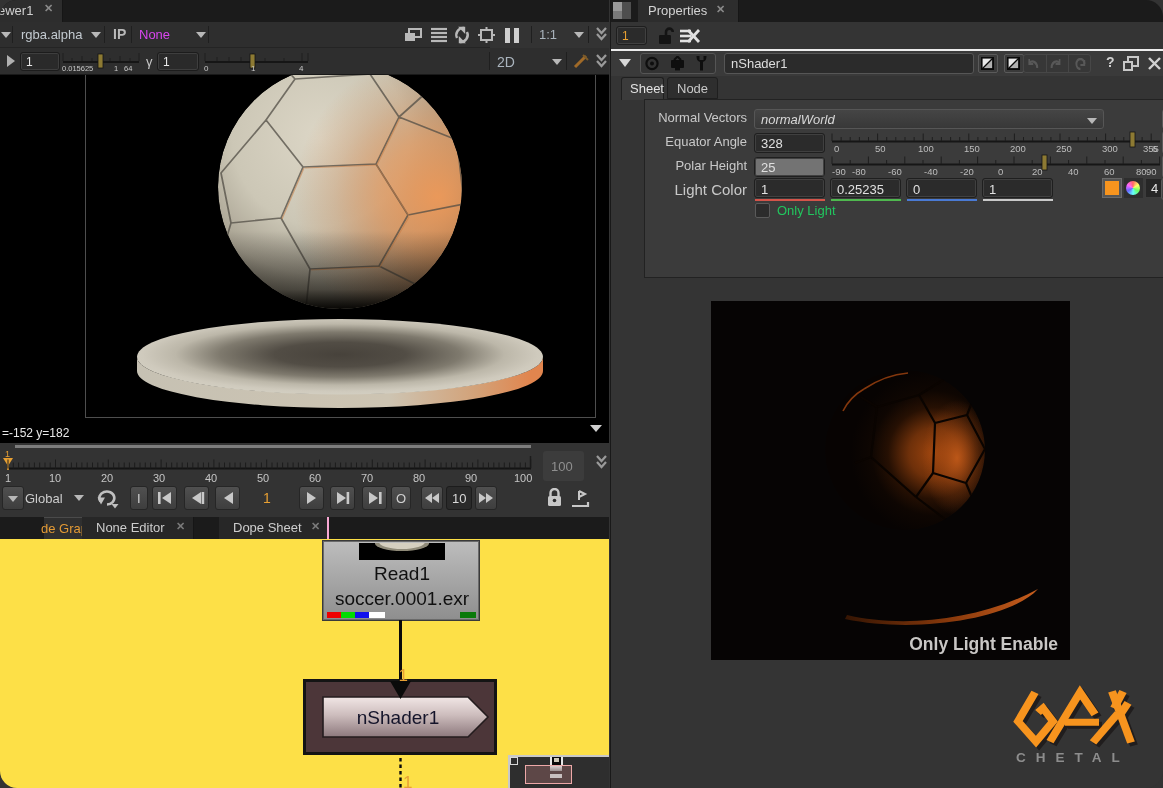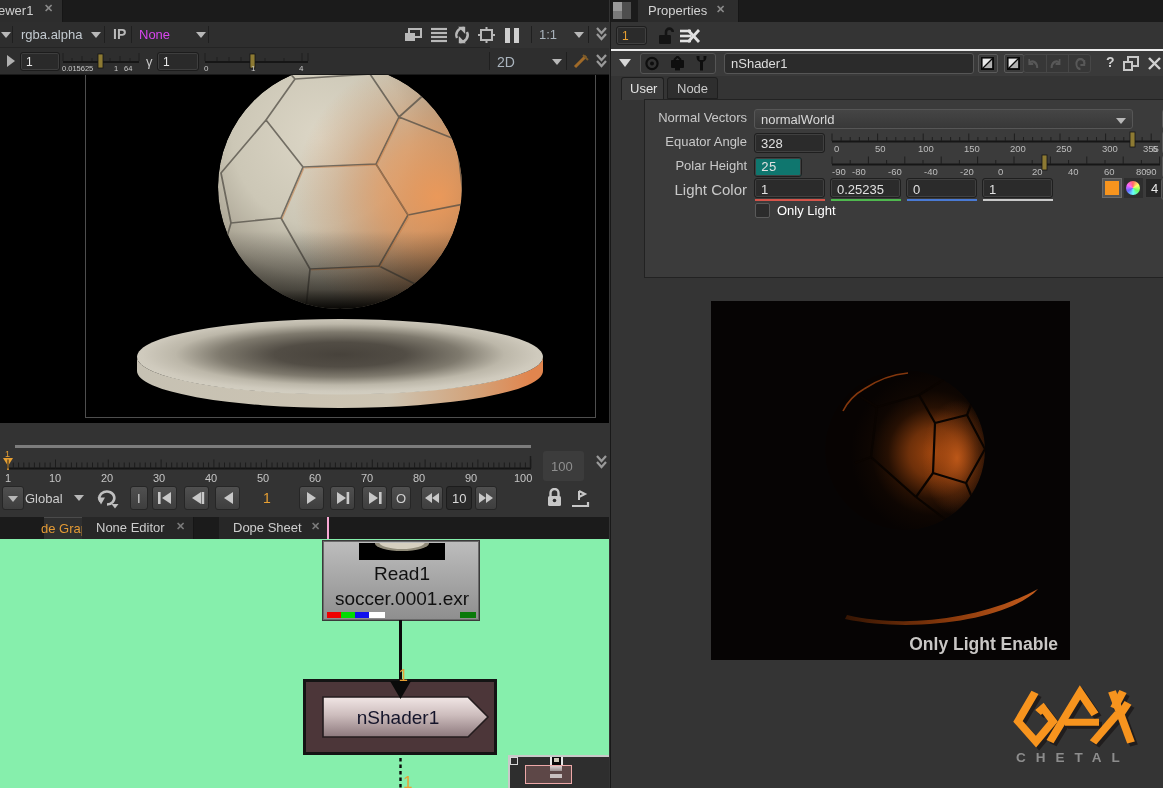--- a/index.html
+++ b/index.html
@@ -1,17 +1,17 @@
 <!DOCTYPE html>
 <html><head>
 <meta charset="utf-8">
 <style>
   * { margin:0; padding:0; box-sizing:border-box; }
   body { font-family:"Liberation Sans", sans-serif; background:#333; }
-  #root { position:relative; width:1163px; height:788px; background:#333333; overflow:hidden; }
+  #root { position:relative; width:1163px; height:788px; background:#333333; overflow:hidden;border-radius:17px; }
   .abs { position:absolute; }
   .sep { position:absolute; width:1px; background:#1f1f1f; top:4px; bottom:4px; }
   .darr { display:inline-block; width:0; height:0; border-left:5px solid transparent; border-right:5px solid transparent; border-top:6px solid #b8b8b8; }
   .tbtn { position:absolute; top:4px; width:25px; height:24px; background:linear-gradient(#505050,#3e3e3e); border:1px solid #262626; border-radius:3px; display:flex; align-items:center; justify-content:center; }
 </style>
 </head>
 <body>
 <div id="root">
 
   <div class="abs" style="left:0;top:0;width:609px;height:788px;">
@@ -191,20 +191,24 @@
               <path d="M295,4 L370,-1 M370,-1 L399,42 M399,42 L376,89 M376,89 L303,92 M303,92 L266,45 M266,45 L295,4 M376,89 L408,140 M408,140 L379,191 M379,191 L310,194 M310,194 L281,143 M281,143 L303,92 M399,42 L457,65 M457,65 L464,129 M464,129 L408,140 M221,98 L266,45 M281,143 L231,148 M231,148 L221,98 M379,191 L421,212 M421,212 L474,183 M474,183 L464,129 M421,212 L352,240 M352,240 L306,233 M306,233 L310,194 M306,233 L250,228 M250,228 L219,189 M219,189 L231,148 M295,4 L284,-8 M370,-1 L377,-13 M399,42 L428,16 M457,65 L469,56 M352,240 L350,252 M250,228 L243,241 M219,189 L209,191 M474,183 L482,190"></path>
             </g>
             <g fill="none" stroke="rgba(200,125,70,0.55)" stroke-width="1.2">
               <path d="M400,43 L377,90 M377,91 L409,141 M409,142 L380,192 M458,66 L465,130 M304,93 L282,144 M380,192 L311,195 M422,213 L475,184 M378,90 L305,93"></path>
             </g>
           <circle cx="340" cy="112" r="122" fill="url(#ballshade)"></circle>
         </g>
       </svg>
     </div>
 
+    <div class="abs" style="left:0;top:423px;width:609px;height:20px;background:#000;">
+      <span class="abs" style="left:2px;top:3px;color:#e8e8e8;font-size:12px;">=-152 y=182</span>
+      <span class="abs" style="left:590px;top:2px;width:0;height:0;border-left:6px solid transparent;border-right:6px solid transparent;border-top:7px solid #d0d0d0;"></span>
+    </div>
 
     <div class="abs" style="left:0;top:443px;width:609px;height:39px;background:#333;">
       <div class="abs" style="left:15px;top:2px;width:516px;height:3px;background:#7d7d7d;"></div>
       <svg class="abs" style="left:0;top:0;" width="609" height="39" viewBox="0 0 609 39">
         <line x1="8" y1="25.5" x2="531" y2="25.5" stroke="#141414" stroke-width="1.8"></line>
         <g id="ticks" stroke="#1c1c1c" stroke-width="1"></g>
         <line x1="530.5" y1="13" x2="530.5" y2="25" stroke="#1c1c1c" stroke-width="1.4"></line>
         <g font-size="11" fill="#c6c6c6">
           <text x="5" y="39">1</text>
             <text x="49" y="39">10</text>
@@ -324,21 +328,21 @@
       <div class="abs" style="left:82px;top:0;width:112px;height:22px;background:#272727;border-right:1px solid #161616;">
         <span class="abs" style="left:14px;top:3px;color:#cdcdcd;font-size:13px;">None Editor</span>
         <span class="abs" style="left:94px;top:3px;color:#7a7a7a;font-size:11px;font-weight:bold;">✕</span>
       </div>
       <div class="abs" style="left:195px;top:0;width:110px;height:22px;background:#272727;border-right:2px solid #f9a8d4;margin-left:24px;">
         <span class="abs" style="left:14px;top:3px;color:#cdcdcd;font-size:13px;">Dope Sheet</span>
         <span class="abs" style="left:92px;top:3px;color:#7a7a7a;font-size:11px;font-weight:bold;">✕</span>
       </div>
     </div>
 
-    <div class="abs" style="left:0;top:539px;width:609px;height:249px;background:#86efac;overflow:hidden;">
+    <div class="abs" style="left:0;top:539px;width:609px;height:249px;background:#fde047;overflow:hidden;">
 
       <div class="abs" style="left:322px;top:1px;width:158px;height:81px;background:linear-gradient(#bdbdbd,#8e8e8e);border:1px solid #3a3a3a;box-shadow:0 0 0 1px #6a6a6a inset;">
         <div class="abs" style="left:36px;top:2px;width:86px;height:17px;background:#000;overflow:hidden;">
           <div class="abs" style="left:16px;top:-7px;width:54px;height:15px;border-radius:50%;background:#8f8a78;"></div>
           <div class="abs" style="left:20px;top:-8px;width:46px;height:14px;border-radius:50%;background:#d5cfbf;"></div>
         </div>
         <div class="abs" style="left:0;top:22px;width:158px;text-align:center;color:#101010;font-size:19px;">Read1</div>
         <div class="abs" style="left:-2px;top:47px;width:162px;text-align:center;color:#101010;font-size:19px;">soccer.0001.exr</div>
         <div class="abs" style="left:4px;top:71px;width:14px;height:6px;background:#ee0000;"></div>
         <div class="abs" style="left:18px;top:71px;width:14px;height:6px;background:#00dd00;"></div>
@@ -473,31 +477,31 @@
       <svg class="abs" style="left:536px;top:5px;" width="15" height="15" viewBox="0 0 15 15">
         <g stroke="#d2d2d2" stroke-width="2.4">
             <line x1="2" y1="2" x2="13" y2="13"></line>
             <line x1="13" y1="2" x2="2" y2="13"></line>
           </g>
       </svg>
     </div>
 
     <div class="abs" style="left:0;top:76px;width:553px;height:23px;background:#343434;">
       <div class="abs" style="left:10px;top:1px;width:43px;height:23px;background:#3b3b3b;border:1px solid #1f1f1f;border-bottom:none;border-radius:3px 3px 0 0;">
-        <span class="abs" style="left:8px;top:3px;color:#e3e3e3;font-size:13px;">User</span>
+        <span class="abs" style="left:8px;top:3px;color:#e3e3e3;font-size:13px;">Sheet</span>
       </div>
       <div class="abs" style="left:56px;top:1px;width:51px;height:22px;background:#2e2e2e;border:1px solid #1f1f1f;border-radius:3px 3px 0 0;">
         <span class="abs" style="left:9px;top:3px;color:#c9c9c9;font-size:13px;">Node</span>
       </div>
     </div>
 
     <div class="abs" style="left:5px;top:99px;width:543px;height:179px;background:#3b3b3b;border:1px solid #222;margin-left:28px;">
 
       <span class="abs" style="left:0;top:10px;width:102px;text-align:right;color:#c9c9c9;font-size:13px;">Normal Vectors</span>
-      <div class="abs" style="left:109px;top:9px;width:379px;height:20px;background:linear-gradient(#454545,#383838);border:1px solid #565656;border-radius:3px;">
+      <div class="abs" style="left:109px;top:9px;width:350px;height:20px;background:linear-gradient(#454545,#383838);border:1px solid #565656;border-radius:3px;font-style:italic;">
         <span class="abs" style="left:6px;top:2px;color:#d8d8d8;font-size:13px;">normalWorld</span>
         <span class="darr abs" style="right:6px;top:8px;"></span>
       </div>
       <div class="abs" style="left:517px;top:9px;width:20px;height:20px;background:linear-gradient(#4e4e4e,#3e3e3e);border:1px solid #5a5a5a;border-radius:3px;">
         <span class="abs" style="left:5px;top:1px;color:#cdcdcd;font-size:13px;">=</span>
       </div>
 
       <span class="abs" style="left:0;top:34px;width:102px;text-align:right;color:#c9c9c9;font-size:13px;">Equator Angle</span>
       <div class="abs" style="left:109px;top:33px;width:71px;height:20px;background:#2b2b2b;border:1px solid #1f1f1f;border-radius:3px;box-shadow:inset 0 0 0 1px #404040;">
         <span class="abs" style="left:6px;top:2px;color:#e0e0e0;font-size:13px;">328</span>
@@ -520,21 +524,21 @@
             <text x="322" y="24">6</text>
         </g>
       </svg>
       <div class="abs" style="left:517px;top:31px;width:22px;height:23px;background:linear-gradient(#4e4e4e,#3e3e3e);border:1px solid #5a5a5a;border-radius:3px;">
         <svg class="abs" style="left:2px;top:4px;" width="16" height="14" viewBox="0 0 16 14">
             <path d="M1 11.5 C4.5 3 6.5 3 8 7 C9.5 11 11.5 11 15 2.5" fill="none" stroke="#0e0e0e" stroke-width="2"></path>
           </svg>
       </div>
 
       <span class="abs" style="left:0;top:58px;width:102px;text-align:right;color:#c9c9c9;font-size:13px;">Polar Height</span>
-      <div class="abs" style="left:109px;top:57px;width:48px;height:20px;background:#0f766e;border:1px solid #1f1f1f;border-radius:3px;box-shadow:inset 0 0 0 1px #404040;font-family:Liberation Mono, monospace;">
+      <div class="abs" style="left:109px;top:57px;width:71px;height:20px;background:#737373;border:1px solid #1f1f1f;border-radius:3px;box-shadow:inset 0 0 0 1px #404040;">
         <span class="abs" style="left:6px;top:2px;color:#e0e0e0;font-size:13px;">25</span>
       </div>
       <svg class="abs" style="left:185px;top:51px;" width="332" height="27" viewBox="0 0 332 27">
         <line x1="2" y1="13.5" x2="330" y2="13.5" stroke="#161616" stroke-width="2.2"></line>
         <g stroke="#1e1e1e" stroke-width="1">
             <path d="M2.0,5.5 V13 M20.2,9.0 V13 M38.4,5.5 V13 M56.6,9.0 V13 M74.8,5.5 V13 M93.0,9.0 V13 M111.2,5.5 V13 M129.4,9.0 V13 M147.6,5.5 V13 M165.8,9.0 V13 M184.0,5.5 V13 M202.2,9.0 V13 M220.4,5.5 V13 M238.6,9.0 V13 M256.8,5.5 V13 M275.0,9.0 V13 M293.2,5.5 V13 M311.4,9.0 V13 M329.6,5.5 V13"></path>
           </g>
         <rect x="212" y="4" width="5" height="15" fill="#8d7a33" stroke="#141414" stroke-width="0.8"></rect>
         <g font-size="9.5" fill="#bdbdbd">
           <text x="2" y="24">-90</text>
@@ -582,21 +586,21 @@
       <div class="abs" style="left:500px;top:78px;width:19px;height:20px;background:#262626;border:1px solid #3c3c3c;">
         <span class="abs" style="left:5px;top:2px;color:#e8e8e8;font-size:13px;">4</span>
       </div>
       <div class="abs" style="left:516px;top:78px;width:22px;height:22px;background:linear-gradient(#4e4e4e,#3e3e3e);border:1px solid #5a5a5a;border-radius:3px;">
         <svg class="abs" style="left:2px;top:4px;" width="16" height="14" viewBox="0 0 16 14">
             <path d="M1 11.5 C4.5 3 6.5 3 8 7 C9.5 11 11.5 11 15 2.5" fill="none" stroke="#0e0e0e" stroke-width="2"></path>
           </svg>
       </div>
 
       <div class="abs" style="left:110px;top:103px;width:15px;height:15px;background:#2c2c2c;border:1px solid #5a5a5a;border-radius:2px;"></div>
-      <span class="abs" style="left:132px;top:103px;color:#ffffff;font-size:13px;">Only Light</span>
+      <span class="abs" style="left:132px;top:103px;color:#22c55e;font-size:13px;">Only Light</span>
 
       <svg class="abs" style="right:1px;bottom:1px;" width="13" height="13" viewBox="0 0 13 13">
         <g stroke="#5d5d5d" stroke-width="1.4">
             <line x1="3" y1="13" x2="13" y2="3"></line>
             <line x1="7" y1="13" x2="13" y2="7"></line>
             <line x1="11" y1="13" x2="13" y2="11"></line>
           </g>
       </svg>
     </div>
 

